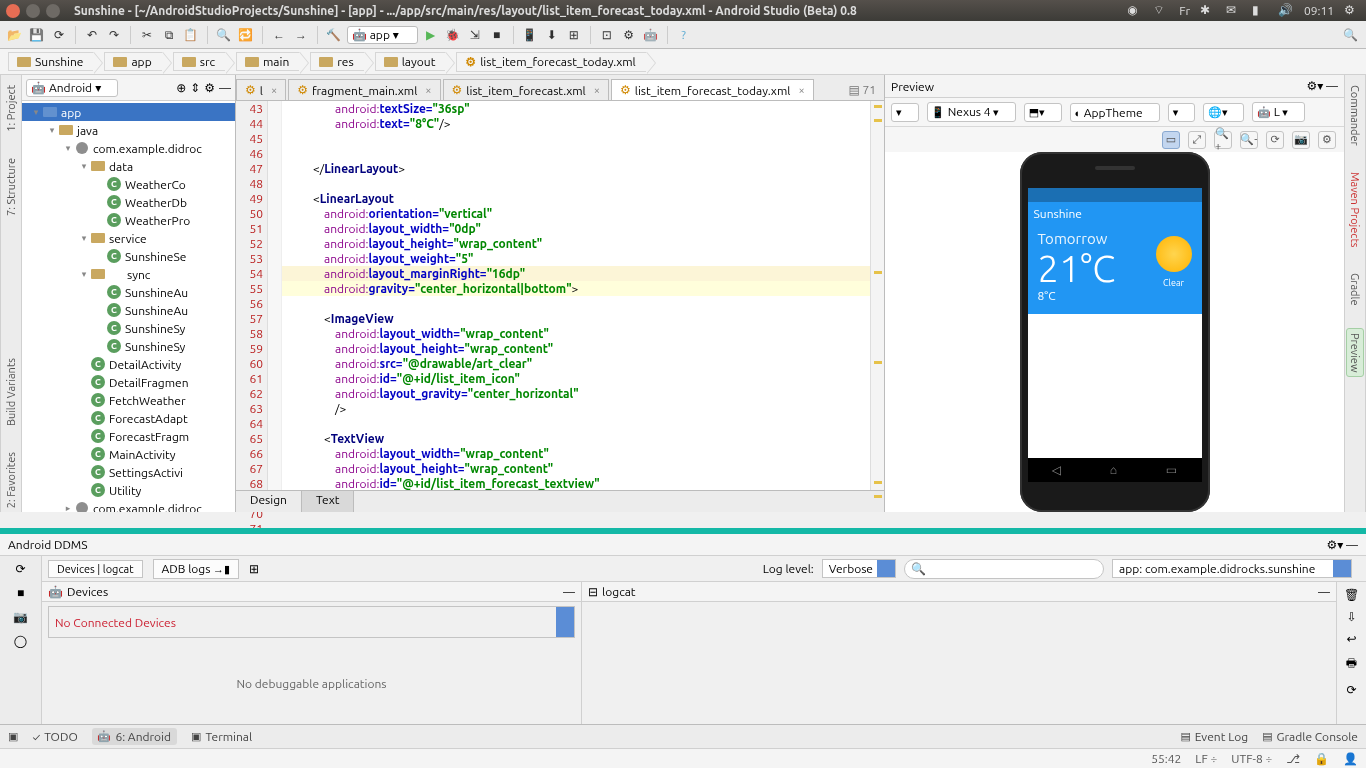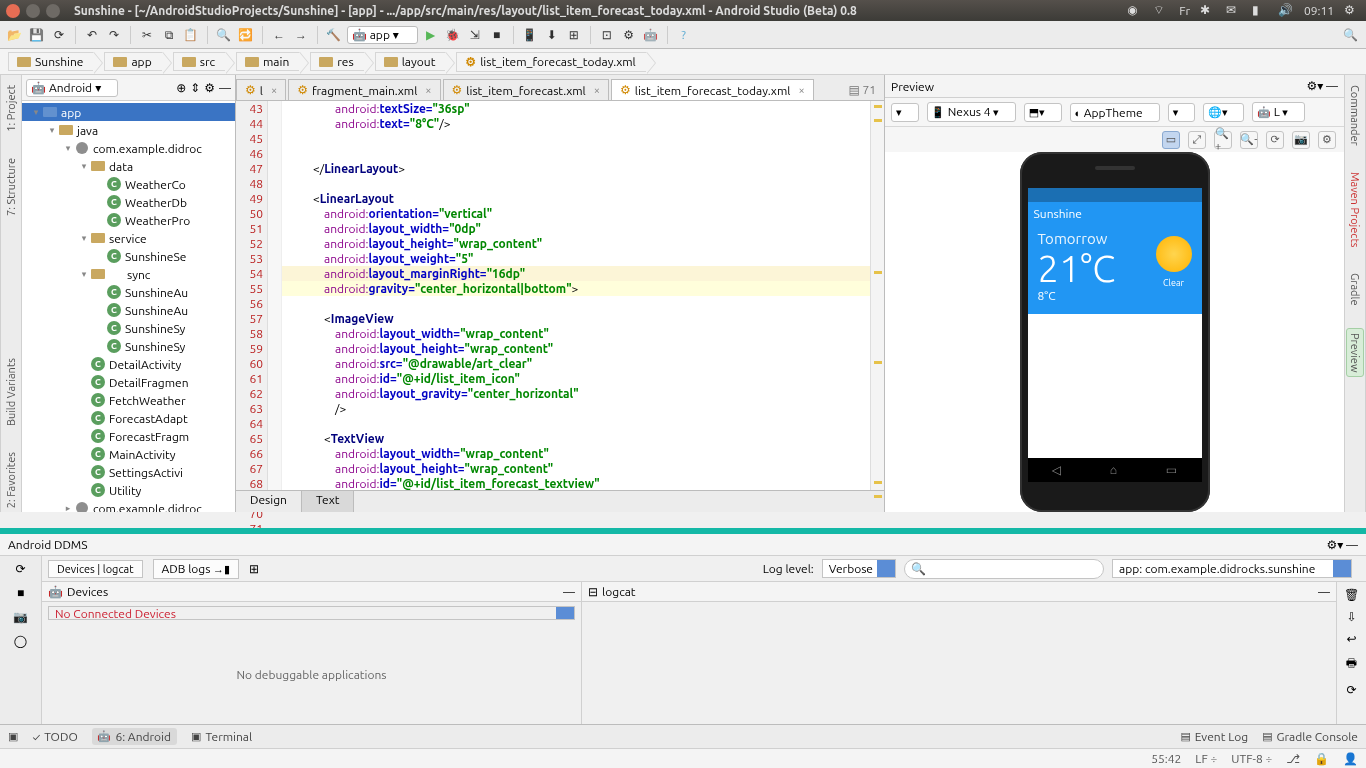--- a/index.html
+++ b/index.html
@@ -83,21 +83,21 @@
 .bottom-area { height: 196px; display: flex; flex-direction: column; border-top: 6px solid #14b8a6; margin-top: 16px; }
 .ddms-head { height: 22px; background: #f4f4f4; border-bottom: 1px solid #d0d0d0; display: flex; align-items: center; padding: 0 8px; justify-content: space-between; }
 .ddms-body { flex: 1; display: flex; }
 .ddms-left { width: 42px; background: #ececec; border-right: 1px solid #d0d0d0; display: flex; flex-direction: column; align-items: center; padding-top: 6px; gap: 10px; }
 .ddms-main { flex: 1; display: flex; flex-direction: column; }
 .ddms-tabs { height: 26px; border-bottom: 1px solid #d0d0d0; display: flex; align-items: center; padding: 0 6px; gap: 10px; }
 .ddms-tab { border: 1px solid #c4c4c4; padding: 2px 8px; background: #fcfcfc; font-size: 11px; }
 .ddms-row { flex: 1; display: flex; }
 .dev-pane { width: 540px; border-right: 1px solid #d0d0d0; display: flex; flex-direction: column; }
 .dev-head { height: 20px; background: #f4f4f4; border-bottom: 1px solid #d0d0d0; display: flex; align-items: center; padding: 0 6px; gap: 4px; font-size: 11px; }
-.dev-combo { height: 14px; border: 1px solid #c4c4c4; margin: 4px 6px; display: flex; align-items: center; padding: 0 6px; color: #c23; font-size: 11px; position: relative; }
+.dev-combo { height: 32px; border: 1px solid #c4c4c4; margin: 4px 6px; display: flex; align-items: center; padding: 0 6px; color: #c23; font-size: 11px; position: relative; }
 .dev-combo .dd { position: absolute; right: 0; top: 0; width: 18px; height: 100%; background: #5b8dd6; }
 .dev-msg { flex: 1; display: flex; align-items: center; justify-content: center; color: #666; font-size: 12px; }
 .log-pane { flex: 1; display: flex; flex-direction: column; }
 .log-head { height: 20px; background: #f4f4f4; border-bottom: 1px solid #d0d0d0; display: flex; align-items: center; padding: 0 6px; gap: 4px; font-size: 11px; }
 .log-tools { width: 30px; border-left: 1px solid #d0d0d0; display: flex; flex-direction: column; align-items: center; padding-top: 6px; gap: 8px; }
 .log-row-area { flex: 1; display: flex; }
 .filter-row { display: flex; align-items: center; gap: 8px; padding: 16px 8px; margin-left: auto; }
 .filter-combo { border: 1px solid #c4c4c4; background: #fff; padding: 2px 22px 2px 6px; position: relative; }
 .filter-combo .dd { position: absolute; right: 0; top: 0; width: 18px; height: 100%; background: #5b8dd6; }
 .search-fld { border: 1px solid #c4c4c4; background: #fff; padding: 2px 6px; width: 200px; border-radius: 10px; color: #aaa; }

